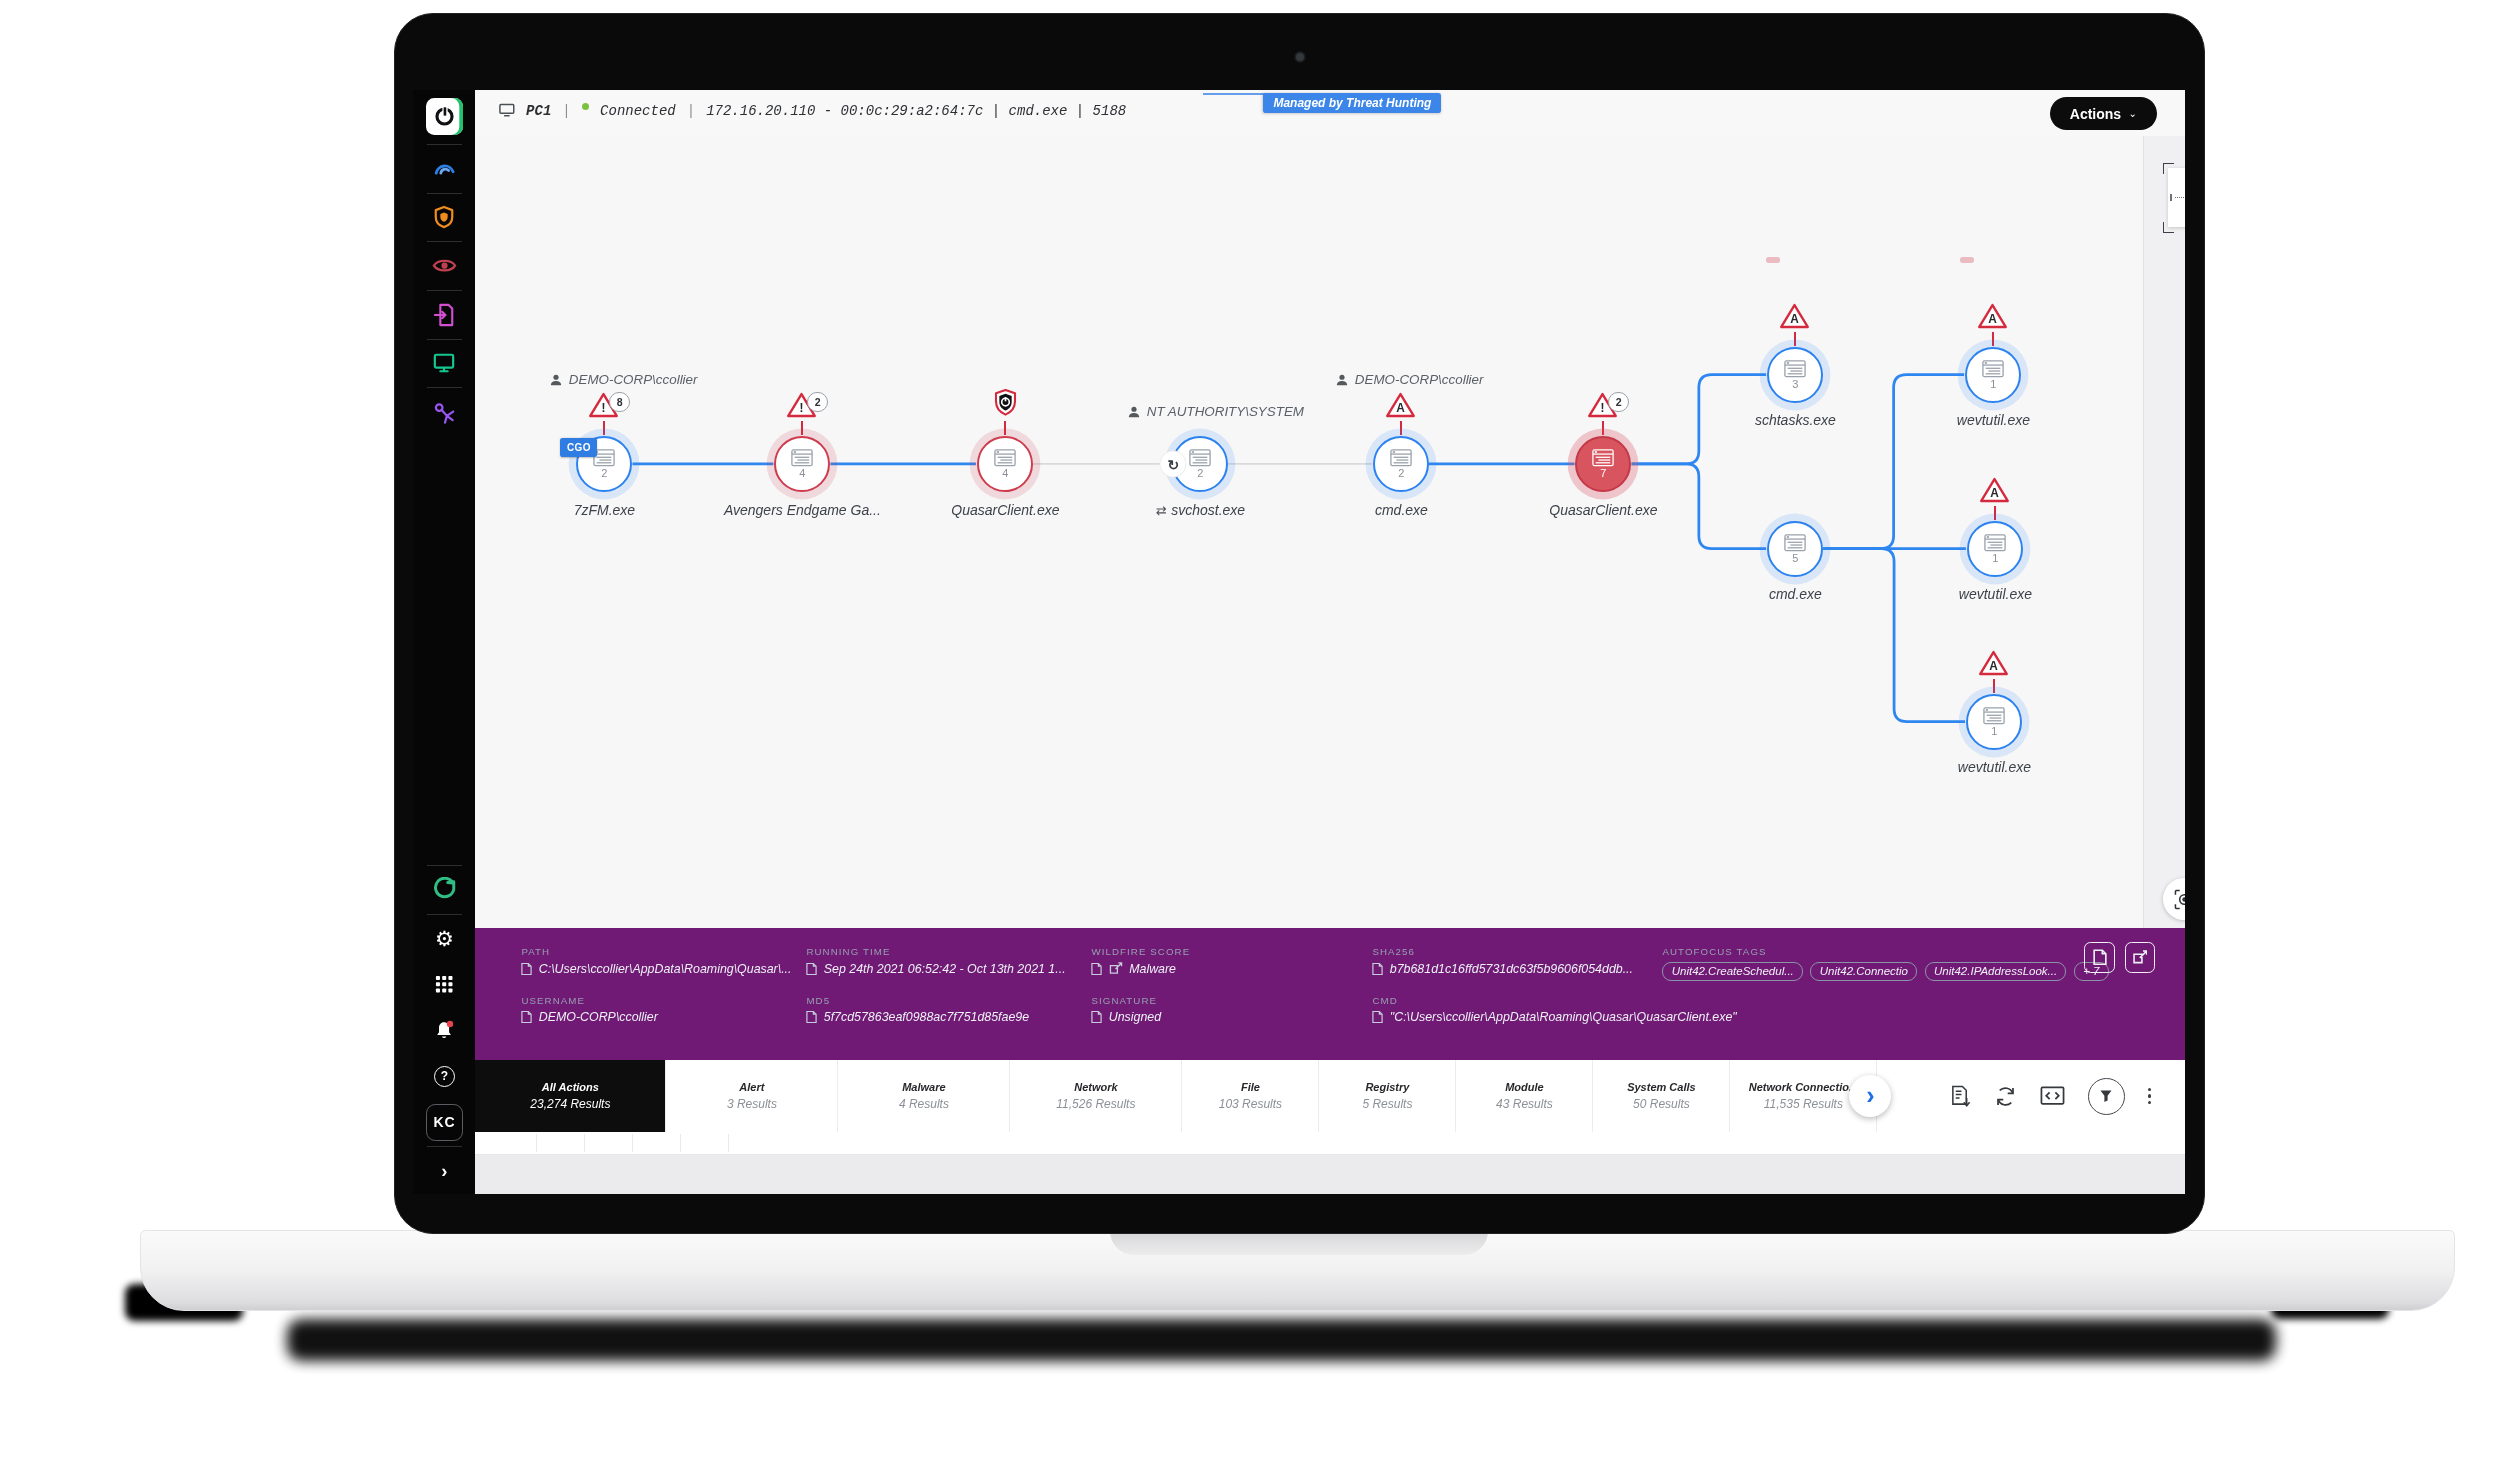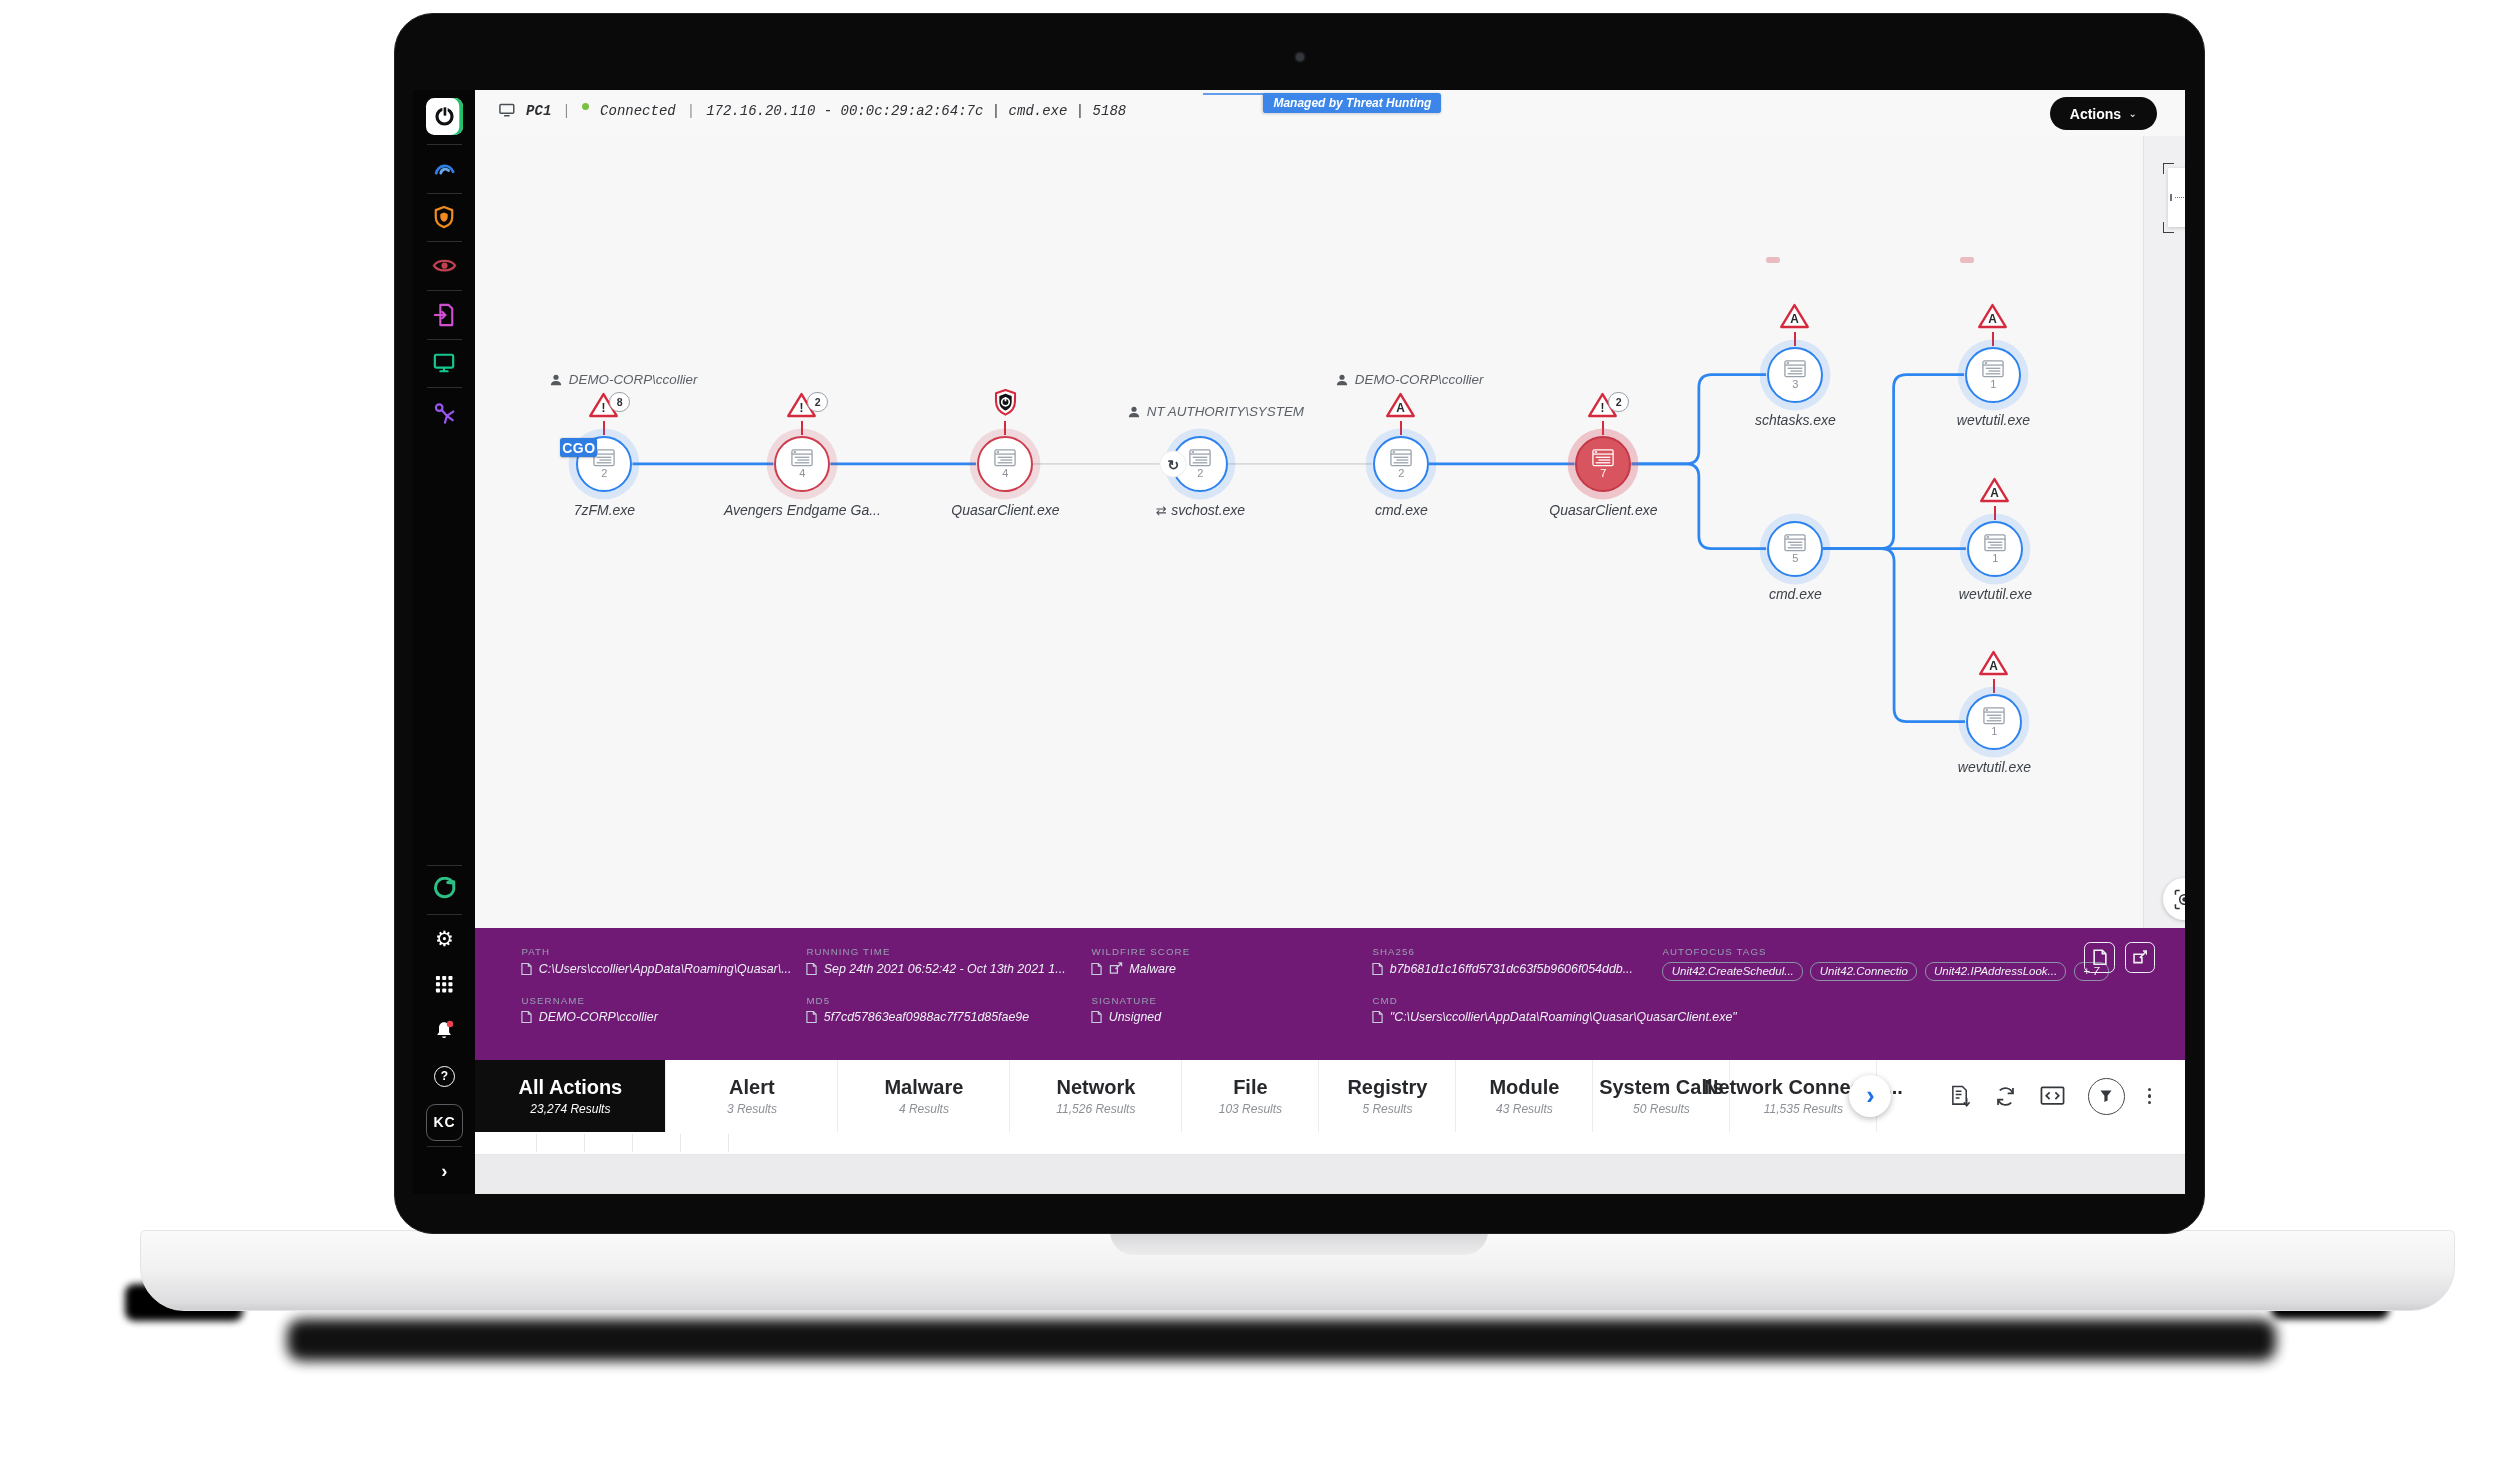--- a/index.html
+++ b/index.html
@@ -71,21 +71,21 @@
               color:#3d4249;white-space:nowrap;z-index:3;display:flex;gap:4.6px;align-items:center;}
   .node-label .pre{font-style:normal;color:#4c5056;font-size:13px;}
   .user-label{position:absolute;display:flex;align-items:center;gap:6.4px;font-style:italic;
               font-size:13.4px;color:#5b6067;z-index:2;white-space:nowrap;}
   .tri-badge{position:absolute;width:31px;z-index:4;cursor:pointer;}
   .tri-count{position:absolute;left:21px;top:0.9px;width:18.4px;height:18.4px;border-radius:50%;
              background:#fff;border:1.8px solid #9aa1a9;color:#2e3135;font-size:10.6px;font-weight:bold;
              display:flex;align-items:center;justify-content:center;}
   .tri-line{position:absolute;width:1.8px;height:14px;background:#d5293d;z-index:2;}
   .cgo{position:absolute;width:37px;height:19.3px;background:#2f7de2;border-radius:2.8px;color:#fff;
-       font-size:14px;font-weight:bold;display:flex;align-items:center;justify-content:center;
+       font-size:10px;font-weight:bold;display:flex;align-items:center;justify-content:center;
        z-index:5;box-shadow:0 0.9px 1.8px rgba(0,0,0,.25);letter-spacing:0.4px;}
   .sync-badge{position:absolute;width:25px;height:25px;border-radius:50%;background:#fff;z-index:4;
        transform:translate(-50%,-50%);display:flex;align-items:center;justify-content:center;
        color:#3a3f45;font-size:14px;font-weight:bold;box-shadow:0 0 0 0.9px #ececee;}
   .faint-pill{position:absolute;width:14px;height:6.4px;border-radius:2.8px;background:rgba(213,63,82,.32);
        filter:blur(0.6px);z-index:1;}
   
   .zoomw{position:absolute;left:1693px;top:32px;width:50px;height:59px;background:#fff;z-index:5;
          box-shadow:0 0.9px 3.7px rgba(0,0,0,.18);display:flex;flex-direction:column;align-items:center;}
   .zoomw .zbtn{flex:1;display:flex;align-items:center;justify-content:center;font-size:15.7px;
@@ -114,21 +114,21 @@
   .pbtn{width:28.5px;height:28.5px;border:1.8px solid #eef1f6;border-radius:6.4px;display:flex;
         align-items:center;justify-content:center;cursor:pointer;}
   
   .tabbar{position:absolute;left:62px;top:970px;width:1711px;height:72px;background:#fff;z-index:4;}
   .tabs{display:flex;height:72px;}
   .tab{width:171px;border-right:0.9px solid #ececee;display:flex;flex-direction:column;align-items:center;
        justify-content:center;gap:3.7px;cursor:pointer;background:#fff;}
   .tab:first-child{width:190px;}
   .tab:nth-child(n+5){width:136px;}
   .tab:last-child{width:146px;}
-  .tab .tl{font-size:20px;font-weight:bold;color:#26282b;white-space:nowrap;}
+  .tab .tl{font-size:11px;font-weight:bold;font-style:italic;color:#26282b;white-space:nowrap;}
   .tab .tr{font-size:12px;font-style:italic;color:#8c9096;white-space:nowrap;}
   .tab.sel{background:#0d0d0e;}
   .tab.sel .tl,.tab.sel .tr{color:#fff;}
   .tab-next{position:absolute;left:1374px;top:14.7px;width:42px;height:42px;border-radius:50%;
        background:#fff;box-shadow:0 1.8px 6.4px rgba(0,0,0,.28);display:flex;align-items:center;
        justify-content:center;color:#1e6fe8;font-size:25px;font-weight:bold;cursor:pointer;z-index:5;}
   .tb-icons{position:absolute;right:35px;top:0;height:72px;display:flex;align-items:center;gap:23px;}
   .tb-ic{cursor:pointer;display:flex;align-items:center;justify-content:center;}
   .filter-btn{width:35px;height:35px;border-radius:50%;border:1.6px solid #45484d;display:flex;
        align-items:center;justify-content:center;}

